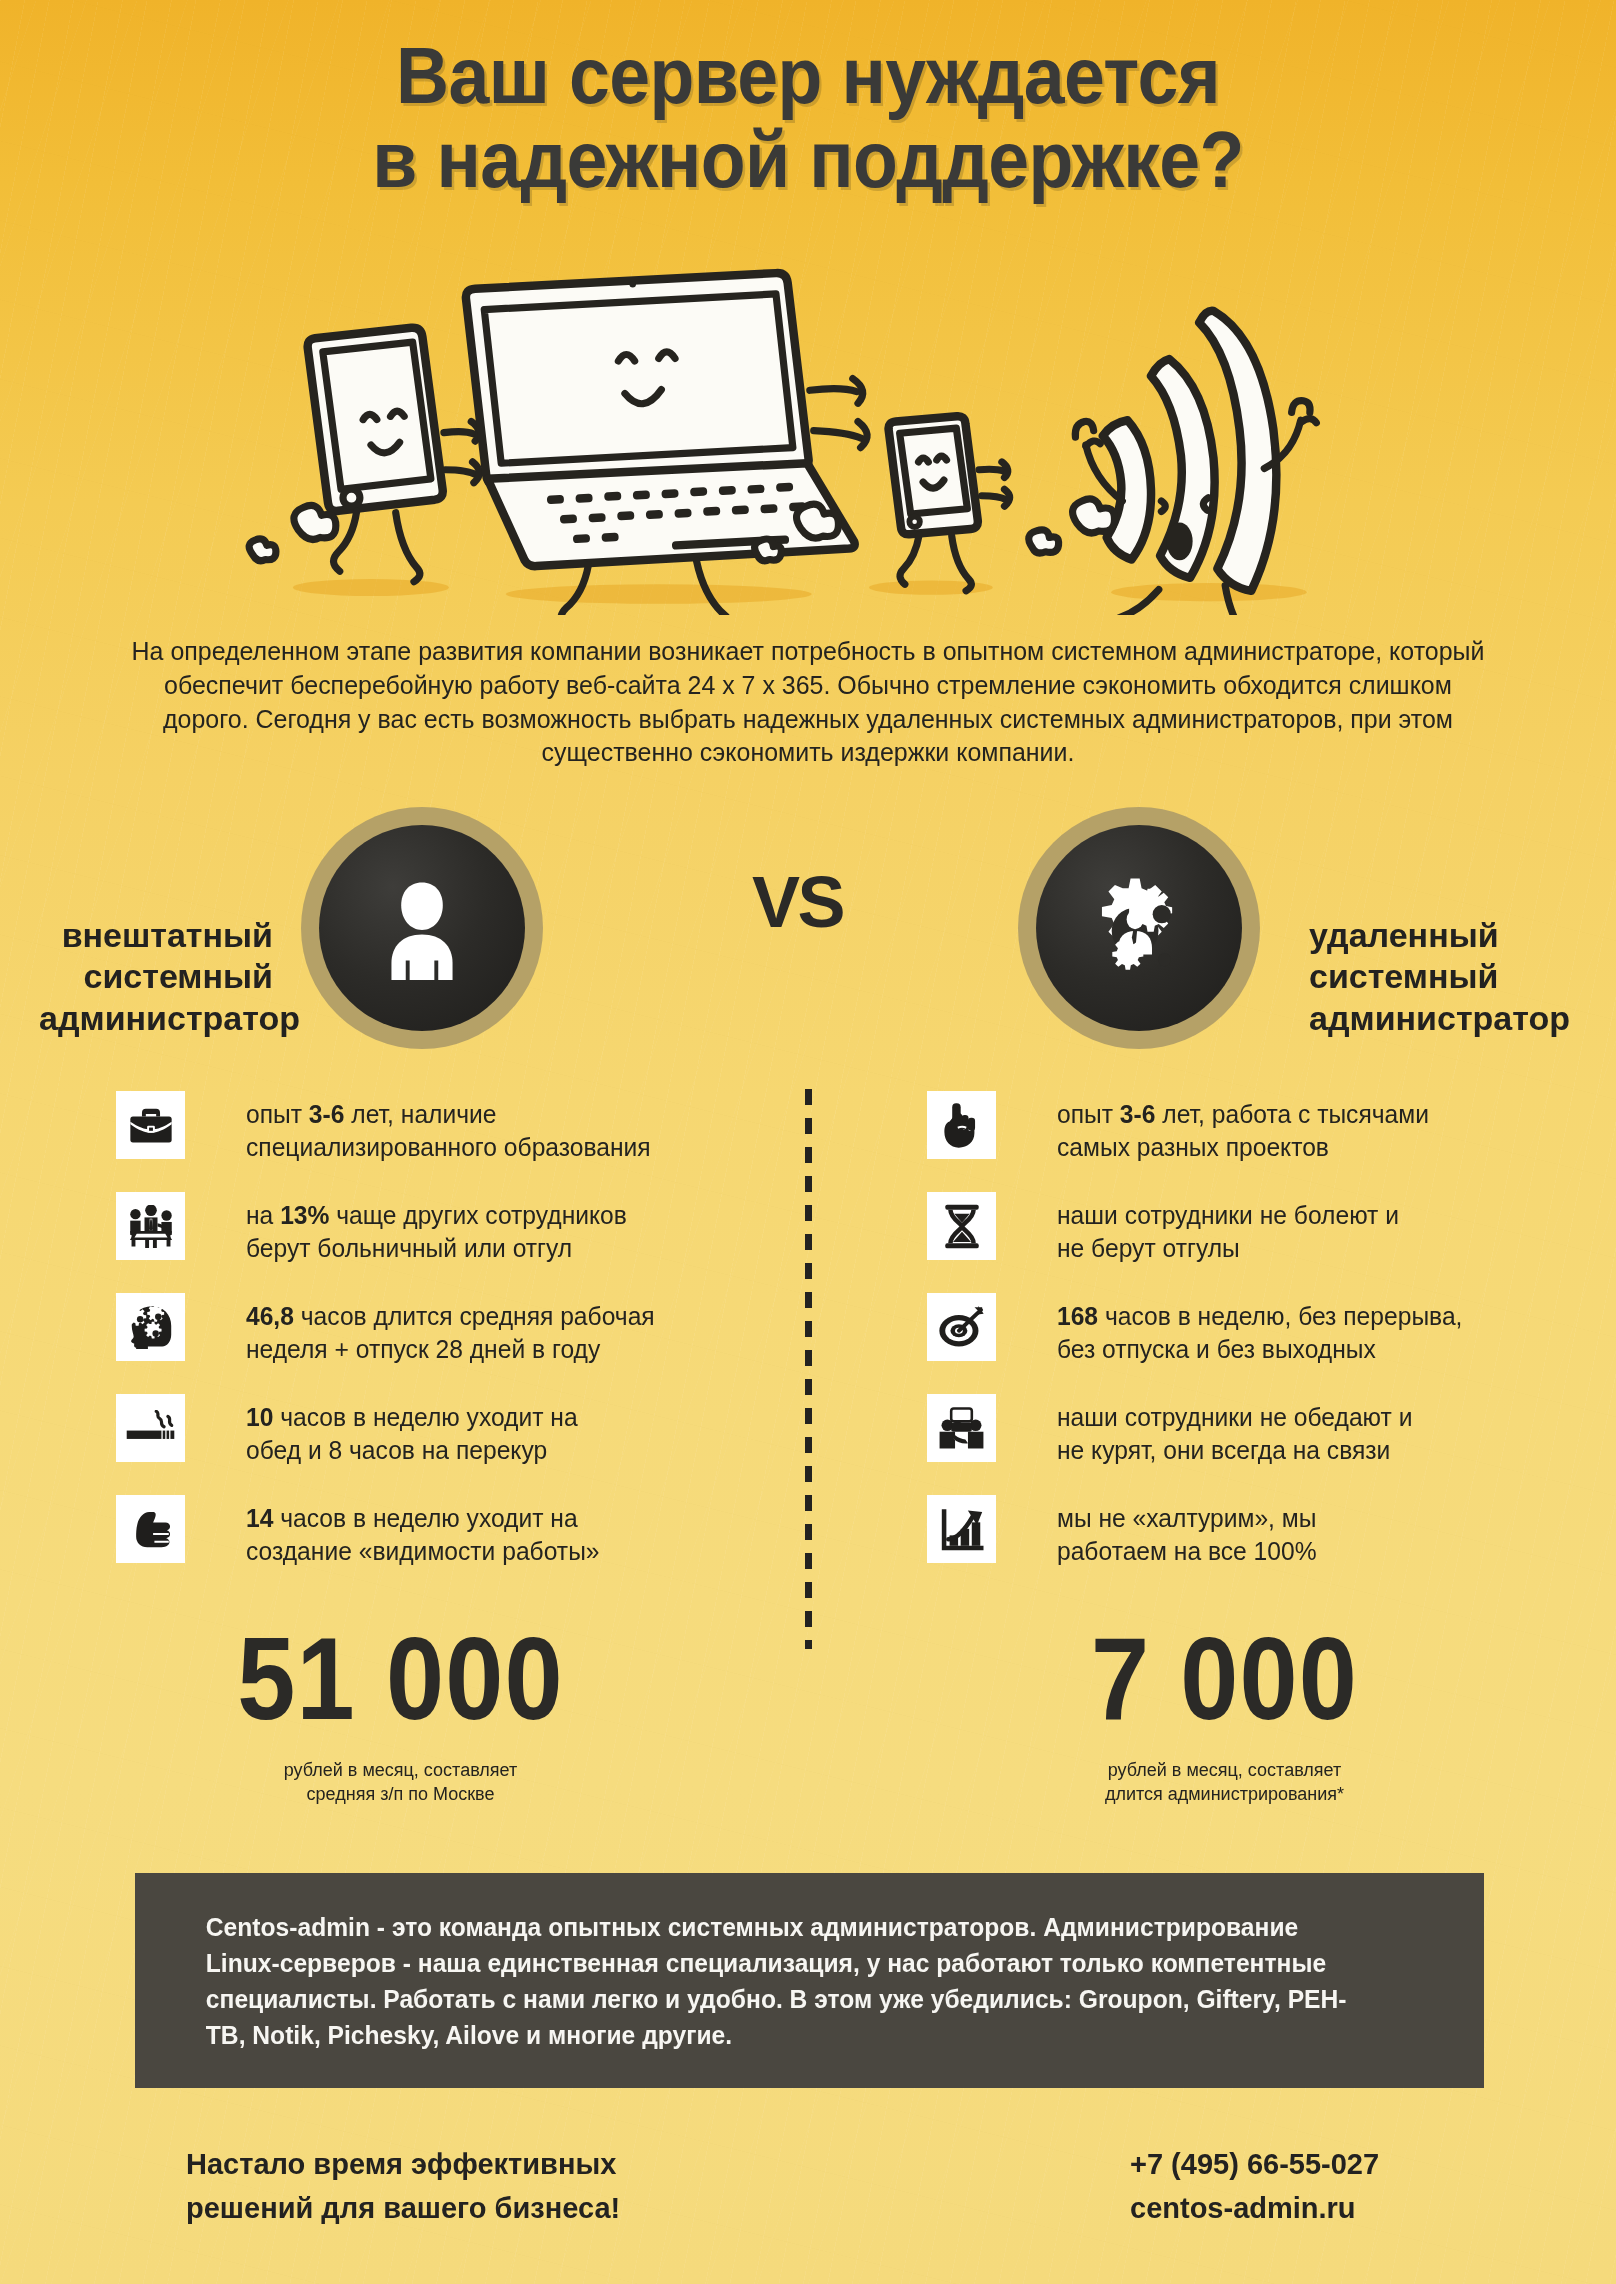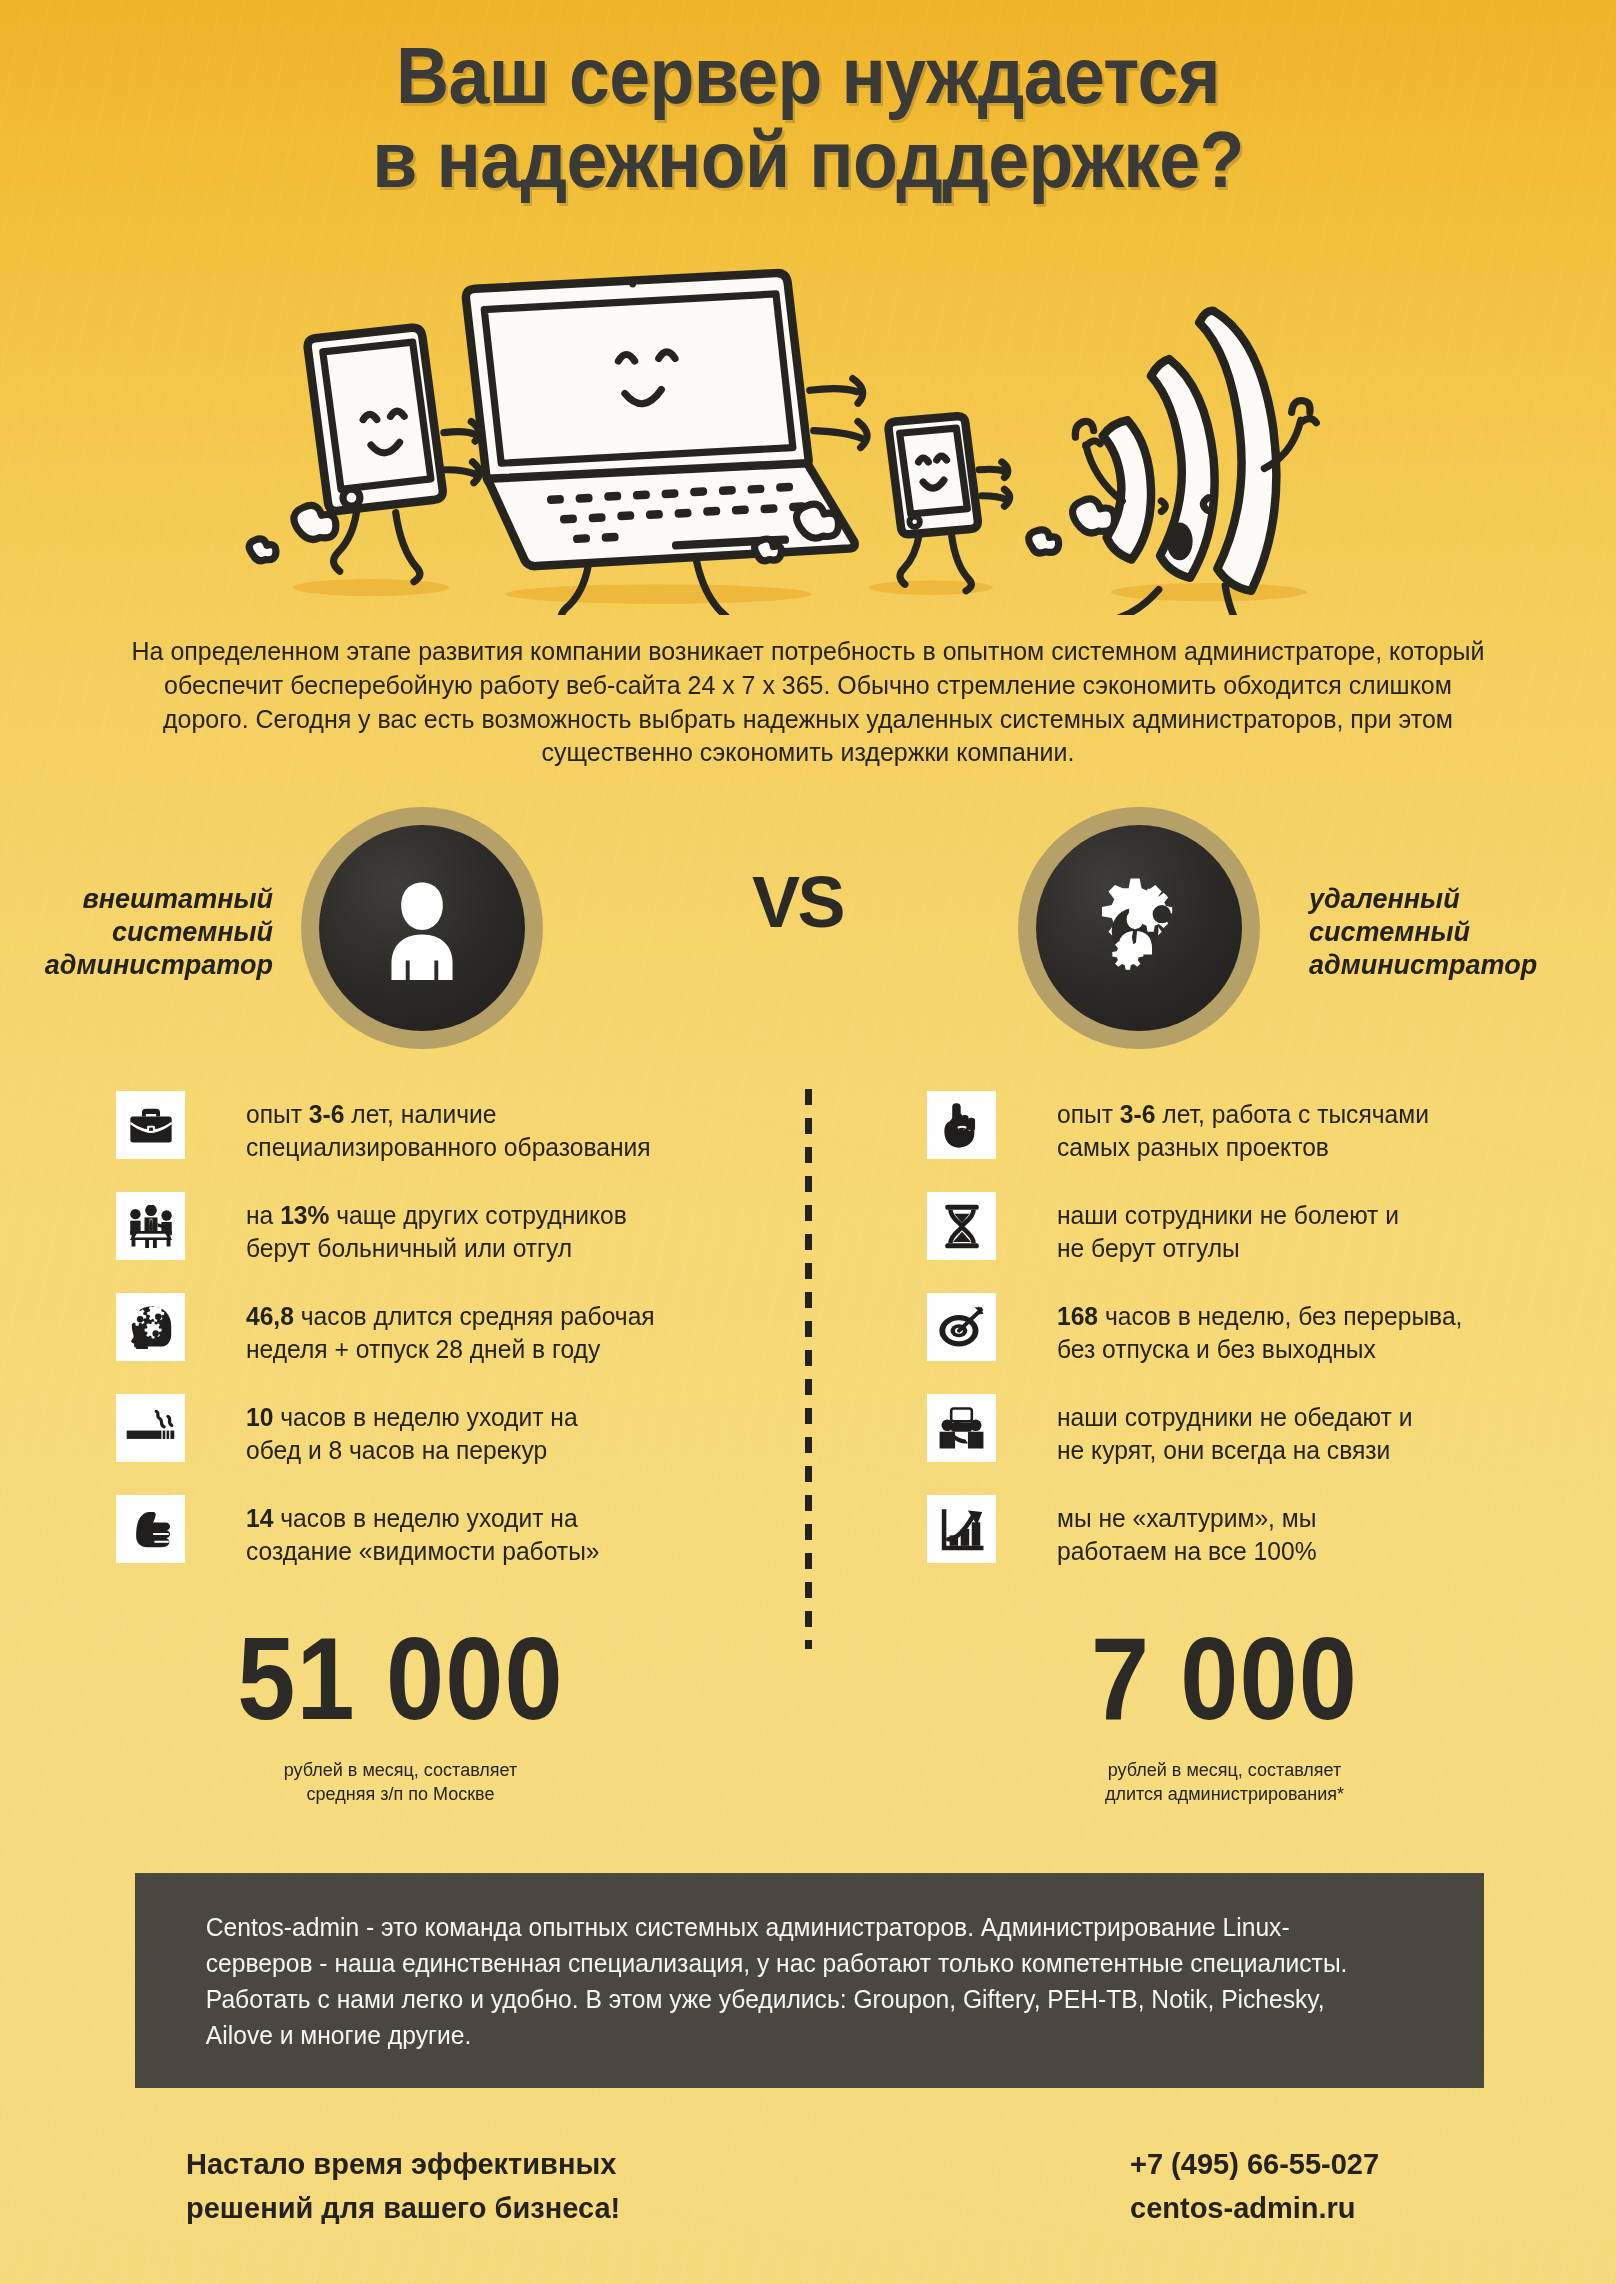--- a/index.html
+++ b/index.html
@@ -78,25 +78,24 @@
   }
   .core{
     position:absolute;left:18px;top:18px;width:206px;height:206px;
     border-radius:50%;
     background:radial-gradient(circle at 36% 30%, #3E3D3A 0%, #2C2B28 48%, #1E1D1B 100%);
     display:flex;align-items:center;justify-content:center;
   }
   .core svg{display:block;}
 
   .side-label{
-    position:absolute;top:883px;
-    font-weight:bold;font-size:27px;line-height:1.22;
+    position:absolute;top:915px;
+    font-weight:bold;font-size:34px;line-height:1.22;
     color:#232220;
     font-stretch:condensed;
-    font-style:italic;
   }
   .side-label.left{left:39px;width:234px;text-align:right;}
   .side-label.right{left:1309px;width:260px;text-align:left;}
 
   #vs{
     position:absolute;left:690px;top:866px;width:215px;
     text-align:center;
     font-weight:bold;font-size:72px;line-height:1;
     color:#2B2A27;
     letter-spacing:-2.6px;
@@ -159,20 +158,21 @@
     font-size:18px;line-height:1.32;
     color:#24231F;
     font-stretch:condensed;
     display:block;
   }
 
   
   #darkbox{
     position:absolute;left:135px;top:1873px;width:1349px;height:215px;
     background:#4A4740;
+    font-weight:bold;
   }
   #darkbox p{
     margin:0;
     padding:36px 73px 0 73px;
     color:#F7F6F2;
     font-size:25.4px;line-height:1.42;
     font-stretch:condensed;
     transform:scaleX(.97);
     transform-origin:0 0;
   }

